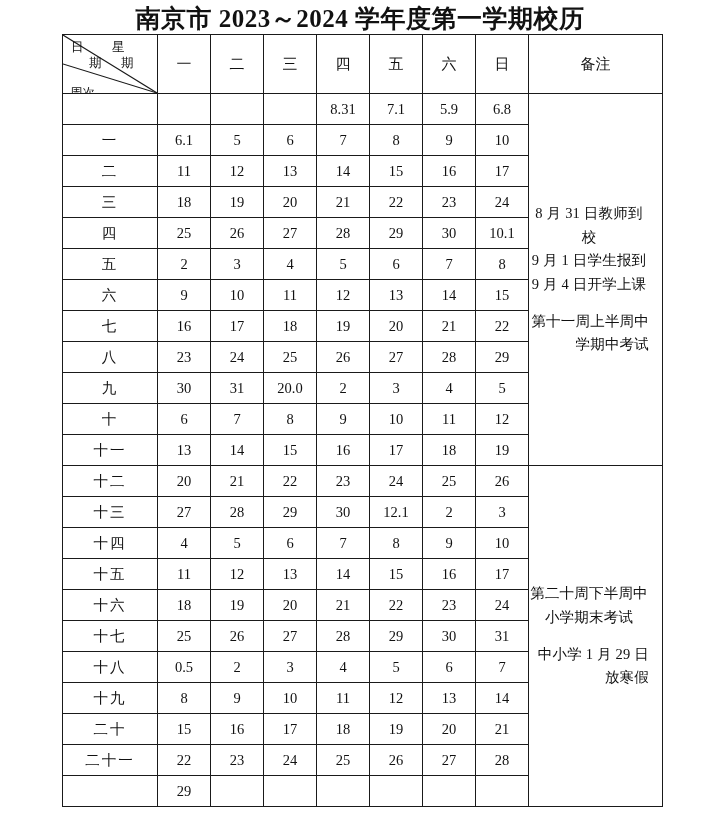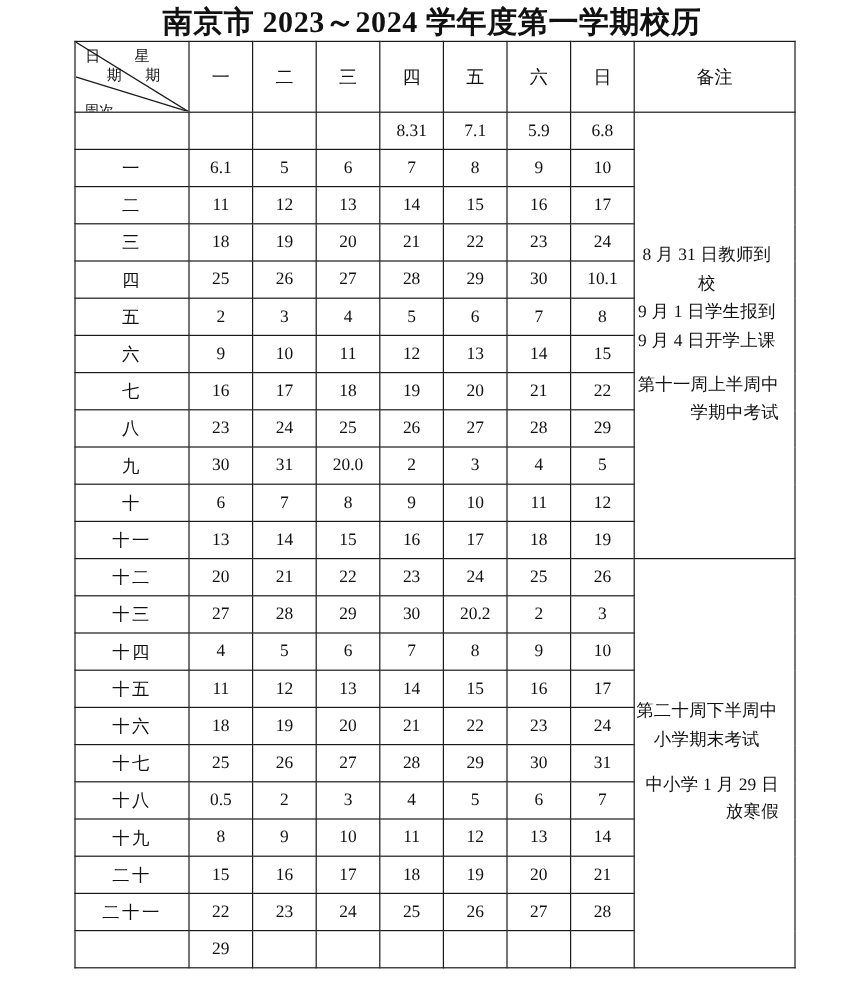--- a/index.html
+++ b/index.html
@@ -296,21 +296,21 @@
               <div class="para">第二十周下半周中<br>小学期末考试</div>
               <div class="para">中小学 1 月 29 日<br>放寒假</div>
             </td>
           </tr>
           <tr>
             <td class="week">十三</td>
             <td class="day">27</td>
             <td class="day">28</td>
             <td class="day">29</td>
             <td class="day">30</td>
-            <td class="day">20.2</td>
+            <td class="day">12.1</td>
             <td class="day">2</td>
             <td class="day">3</td>
           </tr>
           <tr>
             <td class="week">十四</td>
             <td class="day">4</td>
             <td class="day">5</td>
             <td class="day">6</td>
             <td class="day">7</td>
             <td class="day">8</td>

